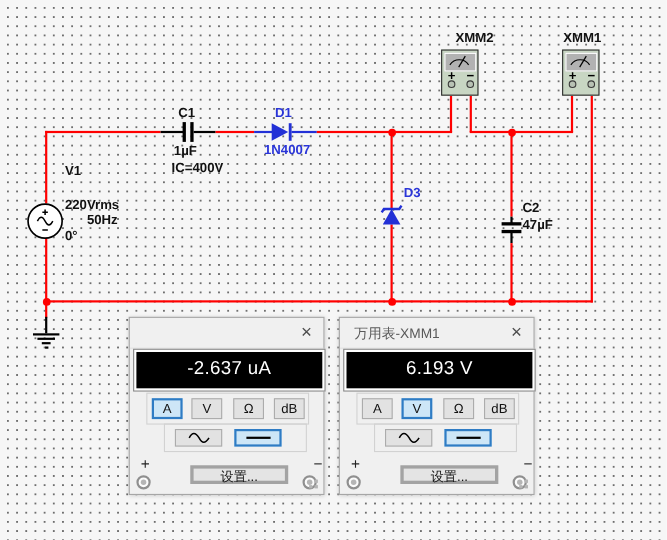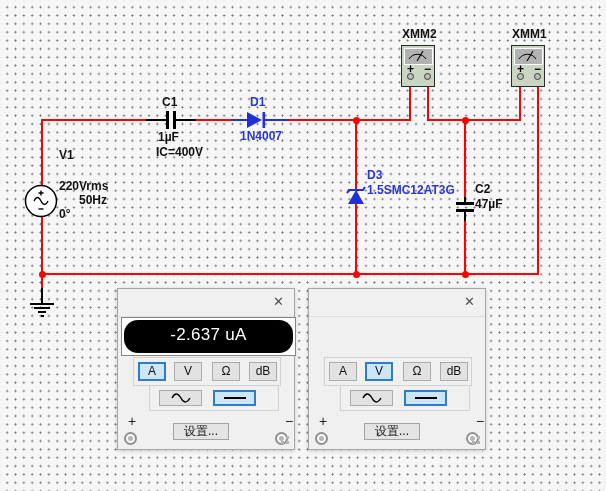--- a/index.html
+++ b/index.html
@@ -57,41 +57,41 @@
   }
   .dlg-close{
     position:absolute;right:10px;top:5px;font-size:13px;color:#4d4d4d;cursor:default;
   }
   .lcd-frame{
     position:absolute;left:3px;top:28px;width:169px;height:33px;
     background:#ffffff;border:1px solid #858585;padding:2px;box-sizing:content-box;
   }
   .lcd{
     width:100%;height:100%;background:#000;color:#fff;
-    font-size:17px;line-height:29px;text-align:center;letter-spacing:0.3px;border-radius:14px;
+    font-size:17px;line-height:29px;text-align:center;letter-spacing:0.3px;
   }
   .grpbox{position:absolute;border:1px solid #d2d2d2;background:transparent;}
   .mbtn{
     position:absolute;width:28px;height:19px;box-sizing:border-box;
     background:#e2e2e2;border:1px solid #acacac;
     font-size:12px;color:#111;text-align:center;line-height:17px;
     font-family:"Liberation Sans",sans-serif;padding:0;
   }
   .mbtn.selected{background:#cde6f7;border:2px solid #2f7cc4;line-height:15px;}
   .sbtn{
     position:absolute;width:43px;height:16px;box-sizing:border-box;
     background:#e2e2e2;border:1px solid #acacac;padding:0;
     display:flex;align-items:center;justify-content:center;
   }
   .sbtn.selected{background:#cde6f7;border:2px solid #2f7cc4;}
   .dcline{width:22px;height:2px;background:#000;}
   .dlg-sign{position:absolute;font-size:14px;color:#222;}
   .setbtn{
-    position:absolute;left:55px;top:134px;width:56px;height:17px;box-sizing:border-box;
-    background:#e4e4e4;border:1px solid #a3a3a3;
+    position:absolute;left:55px;top:134px;width:89px;height:17px;box-sizing:border-box;
+    background:#e4e4e4;border:3px solid #a3a3a3;
     font-size:12px;color:#111;text-align:center;line-height:15px;padding:0;
     font-family:"Liberation Sans",sans-serif;
   }
   .dterm{
     position:absolute;width:13px;height:13px;border-radius:50%;box-sizing:border-box;
     background:#fbfbfb;border:2px solid #8f8f8f;
   }
   .dterm::after{
     content:"";position:absolute;left:2px;top:2px;width:5px;height:5px;border-radius:50%;
     background:#b5b5b5;
@@ -175,30 +175,29 @@
   <div class="lbl lbl-blue" style="left:250px;top:95px;">D1</div>
   <div class="lbl lbl-blue" style="left:240px;top:129px;">1N4007</div>
 
   <div style="position:absolute;left:345px;top:182px;">
     <svg width="22" height="24" viewBox="0 0 22 24">
       <polygon points="3,22 19,22 11,8" fill="#2230d6"></polygon>
       <path d="M2 11 L4 8 L18 8 L20 5" stroke="#2230d6" stroke-width="2.2" fill="none"></path>
     </svg>
   </div>
   <div class="lbl lbl-blue" style="left:367px;top:168px;">D3</div>
-  <div class="lbl lbl-blue" style="left:367px;top:183px;">1.5SMC12AT3G</div>
 
   <div style="position:absolute;left:456px;top:202px;width:18px;height:10px;">
     <div class="plate-h" style="left:0;top:0;width:18px;"></div>
     <div class="plate-h" style="left:0;top:7px;width:18px;"></div>
   </div>
   <div class="lbl" style="left:475px;top:182px;">C2</div>
   <div class="lbl" style="left:475px;top:197px;">47µF</div>
 
-  <div class="lbl" style="left:402px;top:27px;">XMM2</div>
+  <div class="lbl" style="left:414px;top:27px;">XMM2</div>
   <div class="mm-icon" style="left:401px;top:45px;">
     <div class="mm-screen">
       <svg width="25" height="13" viewBox="0 0 25 13">
         <path d="M4 10 A 10 10 0 0 1 21 10" stroke="#000" stroke-width="1" fill="none"></path>
         <path d="M12 12 L18 2" stroke="#000" stroke-width="1.1"></path>
       </svg>
     </div>
     <div class="mm-sign" style="left:5px;">+</div>
     <div class="mm-sign" style="left:22px;">−</div>
     <div class="mm-term" style="left:5px;"></div>
@@ -243,21 +242,25 @@
     <div class="dlg-sign" style="left:10px;top:124px;">+</div>
     <div class="dlg-sign" style="left:167px;top:124px;">−</div>
     <button class="setbtn">设置...</button>
     <div class="dterm" style="left:6px;top:143px;"></div>
     <div class="dterm" style="left:157px;top:143px;"></div>
     <div class="grip"></div>
   </div>
 
   <div class="dlg" style="left:308px;top:288px;">
     <div class="dlg-title">
+      <span class="dlg-title-text">万用表-XMM1</span>
       <span class="dlg-close">✕</span>
+    </div>
+    <div class="lcd-frame">
+      <div class="lcd">6.193 V</div>
     </div>
     <div class="grpbox" style="left:15px;top:68px;width:146px;height:27px;"></div>
     <button class="mbtn" style="left:20px;top:73px;">A</button>
     <button class="mbtn selected" style="left:56px;top:73px;">V</button>
     <button class="mbtn" style="left:94px;top:73px;">Ω</button>
     <button class="mbtn" style="left:131px;top:73px;">dB</button>
     <div class="grpbox" style="left:31px;top:96px;width:128px;height:24px;"></div>
     <button class="sbtn" style="left:41px;top:101px;">
       <svg width="22" height="12" viewBox="0 0 22 12">
         <path d="M2 6 q4 -8 9 0 q4 8 9 0" stroke="#000" stroke-width="1.4" fill="none"></path>

